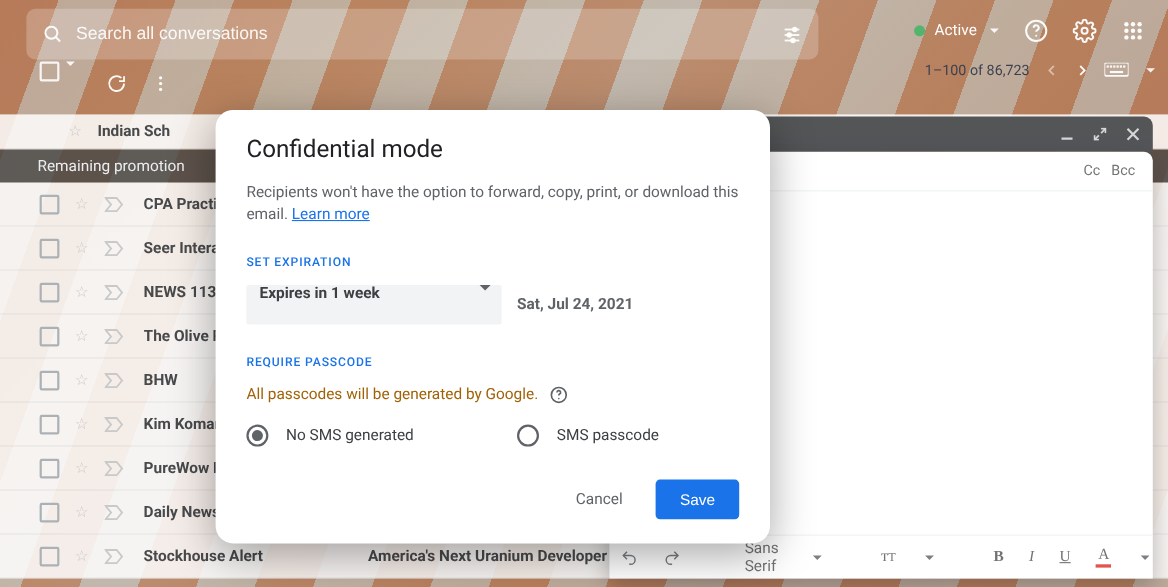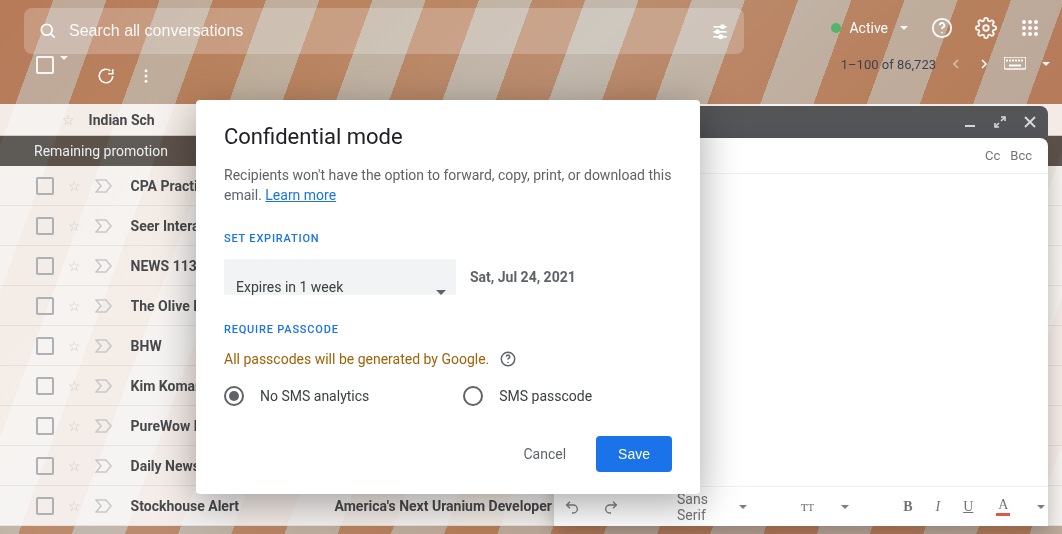--- a/index.html
+++ b/index.html
@@ -203,21 +203,21 @@
       inset: 0;
       background: rgba(255,255,255,0.18);
       z-index: 5;
     }
     .modal {
       position: absolute;
       left: 196px;
       top: 100px;
       width: 504px;
       background: #fff;
-      border-radius: 4px;
+      border-radius: 16px;
       box-shadow: 0 10px 40px rgba(0,0,0,0.35);
       z-index: 6;
       padding: 24px 28px 22px 28px;
       font-family: Roboto, Arial, sans-serif;
       color: #3c4043;
     }
     .modal h1 {
       font-family: 'Google Sans', Roboto, Arial, sans-serif;
       font-size: 22px;
       font-weight: 400;
@@ -237,27 +237,28 @@
       font-weight: 500;
       color: #1a73e8;
       margin-bottom: 14px;
     }
     .exp-row { display: flex; align-items: center; gap: 14px; margin-bottom: 28px; }
     .select {
       width: 232px;
       height: 36px;
       background: #f1f3f4;
       display: flex;
-      align-items: flex-end;
+      align-items: flex-start;
       padding: 0 10px 0 12px;
       font-size: 14px;
       color: #3c4043;
       cursor: pointer;
       border-radius: 2px;
       justify-content: space-between;
+      font-weight: bold;
     }
     .select .dd-caret {
       border-top: 5px solid #5f6368;
       border-left: 5px solid transparent;
       border-right: 5px solid transparent;
     }
     .exp-date { font-size: 14px; color: #5f6368; font-weight: bold; }
     .passcode-note { font-size: 14px; color: #a16207; display: flex; align-items: center; gap: 10px; margin-bottom: 18px; }
     .radio-row { display: flex; gap: 94px; margin-bottom: 30px; }
     .radio-opt { display: flex; align-items: center; gap: 16px; cursor: pointer; font-size: 14px; color: #3c4043; }
@@ -606,21 +607,21 @@
           <path d="M9.8 9a2.2 2.2 0 1 1 3.1 2c-.7.4-.9.9-.9 1.6"></path>
           <circle cx="12" cy="16.5" r="1" fill="#5f6368" stroke="none"></circle>
         </svg>
     </span>
   </div>
   <div class="radio-row">
     <div class="radio-opt">
       <span class="radio selected">
           <span class="dot"></span>
         </span>
-      <span>No SMS analytics</span>
+      <span>No SMS generated</span>
     </div>
     <div class="radio-opt">
       <span class="radio"></span>
       <span>SMS passcode</span>
     </div>
   </div>
   <div class="modal-actions">
     <span class="btn-cancel">Cancel</span>
     <button class="btn-save">Save</button>
   </div>

